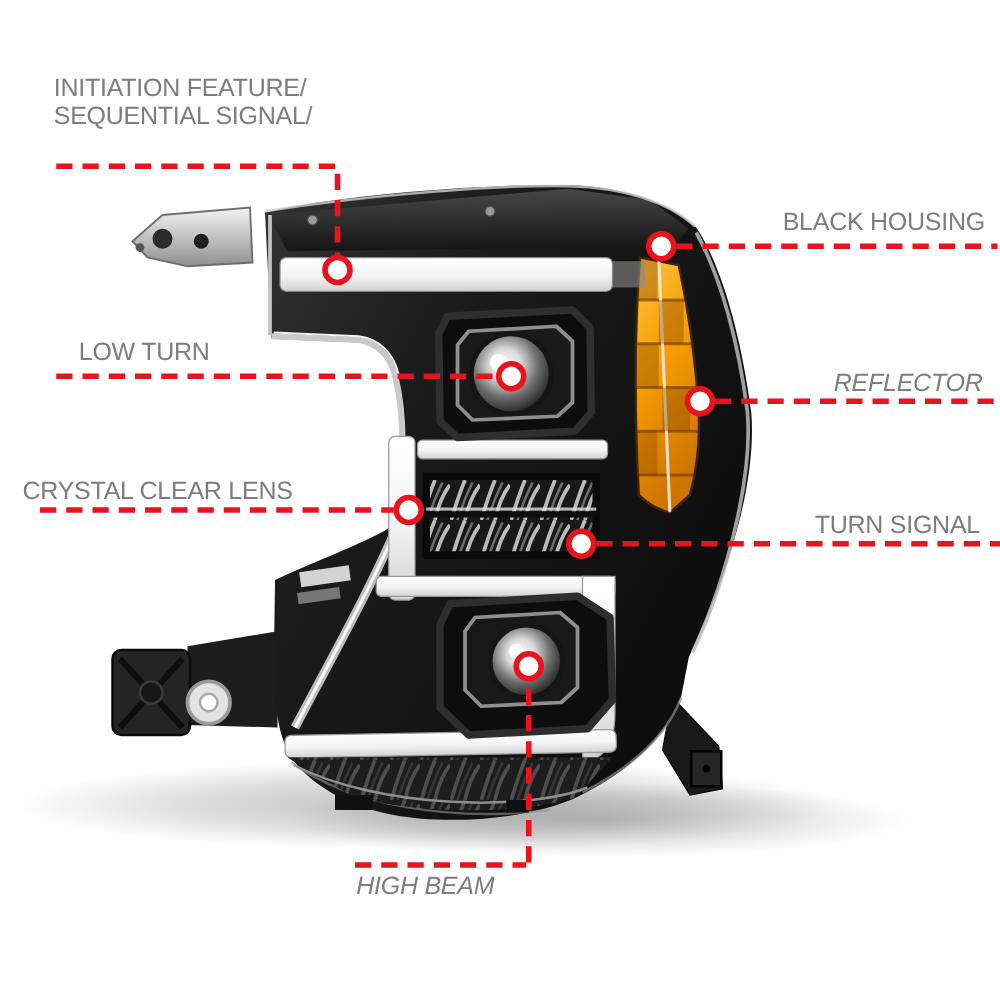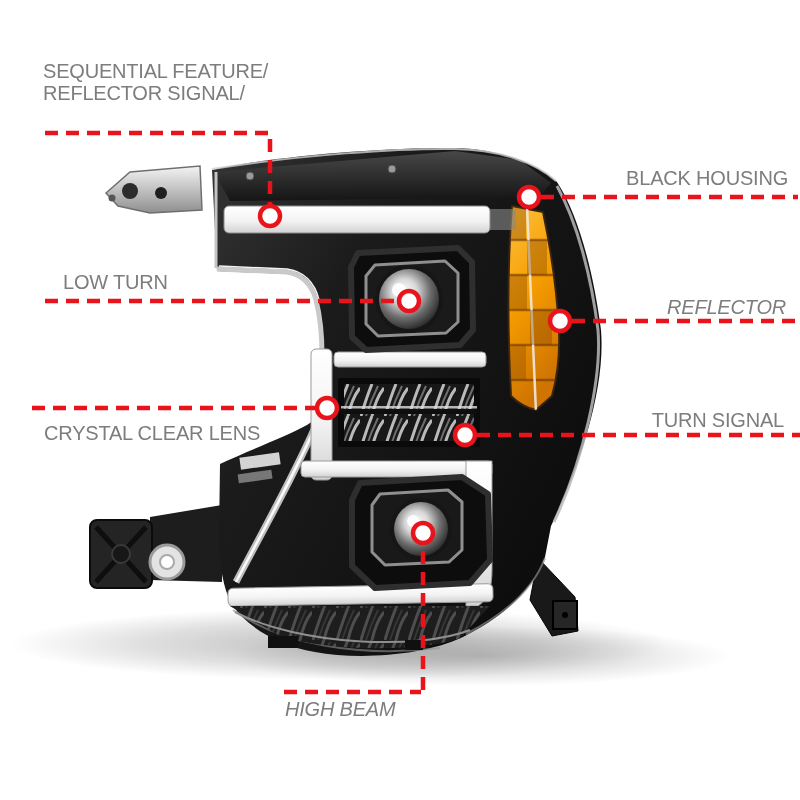--- a/index.html
+++ b/index.html
@@ -182,22 +182,22 @@
       <circle cx="529" cy="197" r="10"></circle>
       <circle cx="409" cy="301" r="10"></circle>
       <circle cx="560" cy="321" r="10"></circle>
       <circle cx="327" cy="408" r="10"></circle>
       <circle cx="465" cy="435" r="10"></circle>
       <circle cx="423" cy="533" r="10"></circle>
     </g>
   </svg>
 
   <div class="callout-label" style="left:43px;top:61px;">
-    <div>SEQUENTIAL FEATURE/</div>
-    <div>REFLECTOR SIGNAL/</div>
+    <div>INITIATION FEATURE/</div>
+    <div>SEQUENTIAL SIGNAL/</div>
   </div>
   <div class="callout-label align-right" style="right:12px;top:168px;">BLACK HOUSING</div>
   <div class="callout-label" style="left:63px;top:272px;">LOW TURN</div>
   <div class="callout-label align-right" style="right:14px;top:297px;font-style:italic;">REFLECTOR</div>
-  <div class="callout-label" style="left:44px;top:383px;margin-top:40px;">CRYSTAL CLEAR LENS</div>
+  <div class="callout-label" style="left:18px;top:383px;">CRYSTAL CLEAR LENS</div>
   <div class="callout-label align-right" style="right:16px;top:410px;">TURN SIGNAL</div>
   <div class="callout-label" style="left:285px;top:699px;font-style:italic;">HIGH BEAM</div>
 </div>
 
 </body></html>

